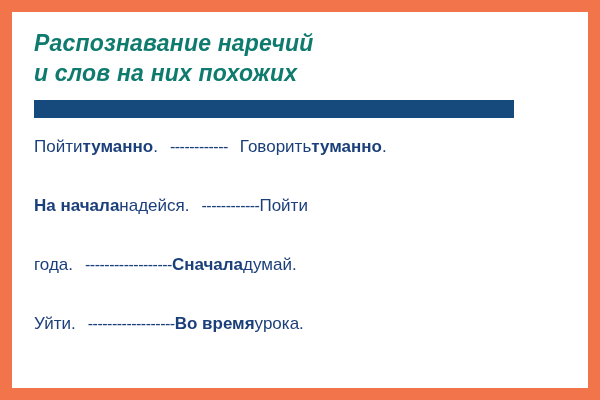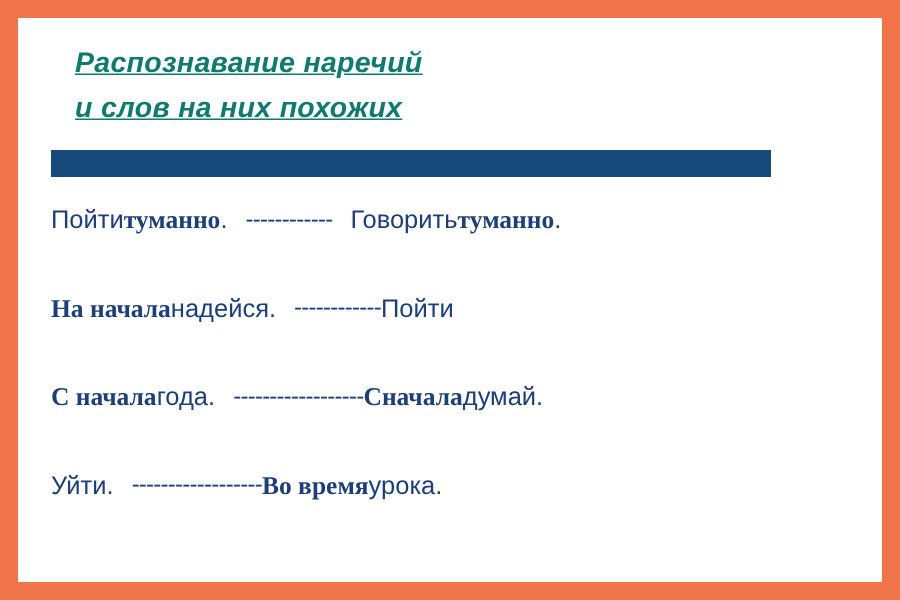--- a/index.html
+++ b/index.html
@@ -26,25 +26,24 @@
     position: absolute;
     left: 16px;
     top: 8px;
     right: 16px;
     bottom: 8px;
   }
   .title {
     color: #0f7a6e;
     font-style: italic;
     font-weight: bold;
-    font-size: 19px;
+    font-size: 23px;
     line-height: 30px;
     letter-spacing: 0.2px;
-    margin: 8px 0 0 22px;
-    text-decoration: underline;
+    margin: 8px 0 0 6px;
   }
   .title-line {
     display: block;
     white-space: nowrap;
   }
   .bar {
     margin: 12px 0 0 6px;
     width: 480px;
     height: 18px;
     background: #174a7c;
@@ -59,21 +58,20 @@
     height: 59px;
     white-space: nowrap;
     display: flex;
     align-items: flex-start;
   }
   .row .seg {
     display: inline-block;
   }
   .b {
     font-weight: bold;
-    font-family: Liberation Serif, serif;
   }
   .dash {
     color: #1b3f7a;
     letter-spacing: -0.5px;
     font-size: 16px;
   }
   .sp {
     display: inline-block;
     width: 6px;
   }
@@ -114,21 +112,20 @@
         <span class="sp"></span>
           <span class="sp"></span>
         <span class="seg dash">------------</span>
         <span class="seg">Пойти </span>
         <span class="sp"></span>
         <span class="seg"></span>
       </div>
 
       <div class="row">
         <span class="seg"></span>
-        <span class="seg b">С начала</span>
         <span class="seg"> года.</span>
         <span class="sp"></span>
           <span class="sp"></span>
         <span class="seg dash">------------------</span>
         <span class="seg"></span>
         <span class="seg b">Сначала</span>
         <span class="seg"> думай.</span>
       </div>
 
       <div class="row">

